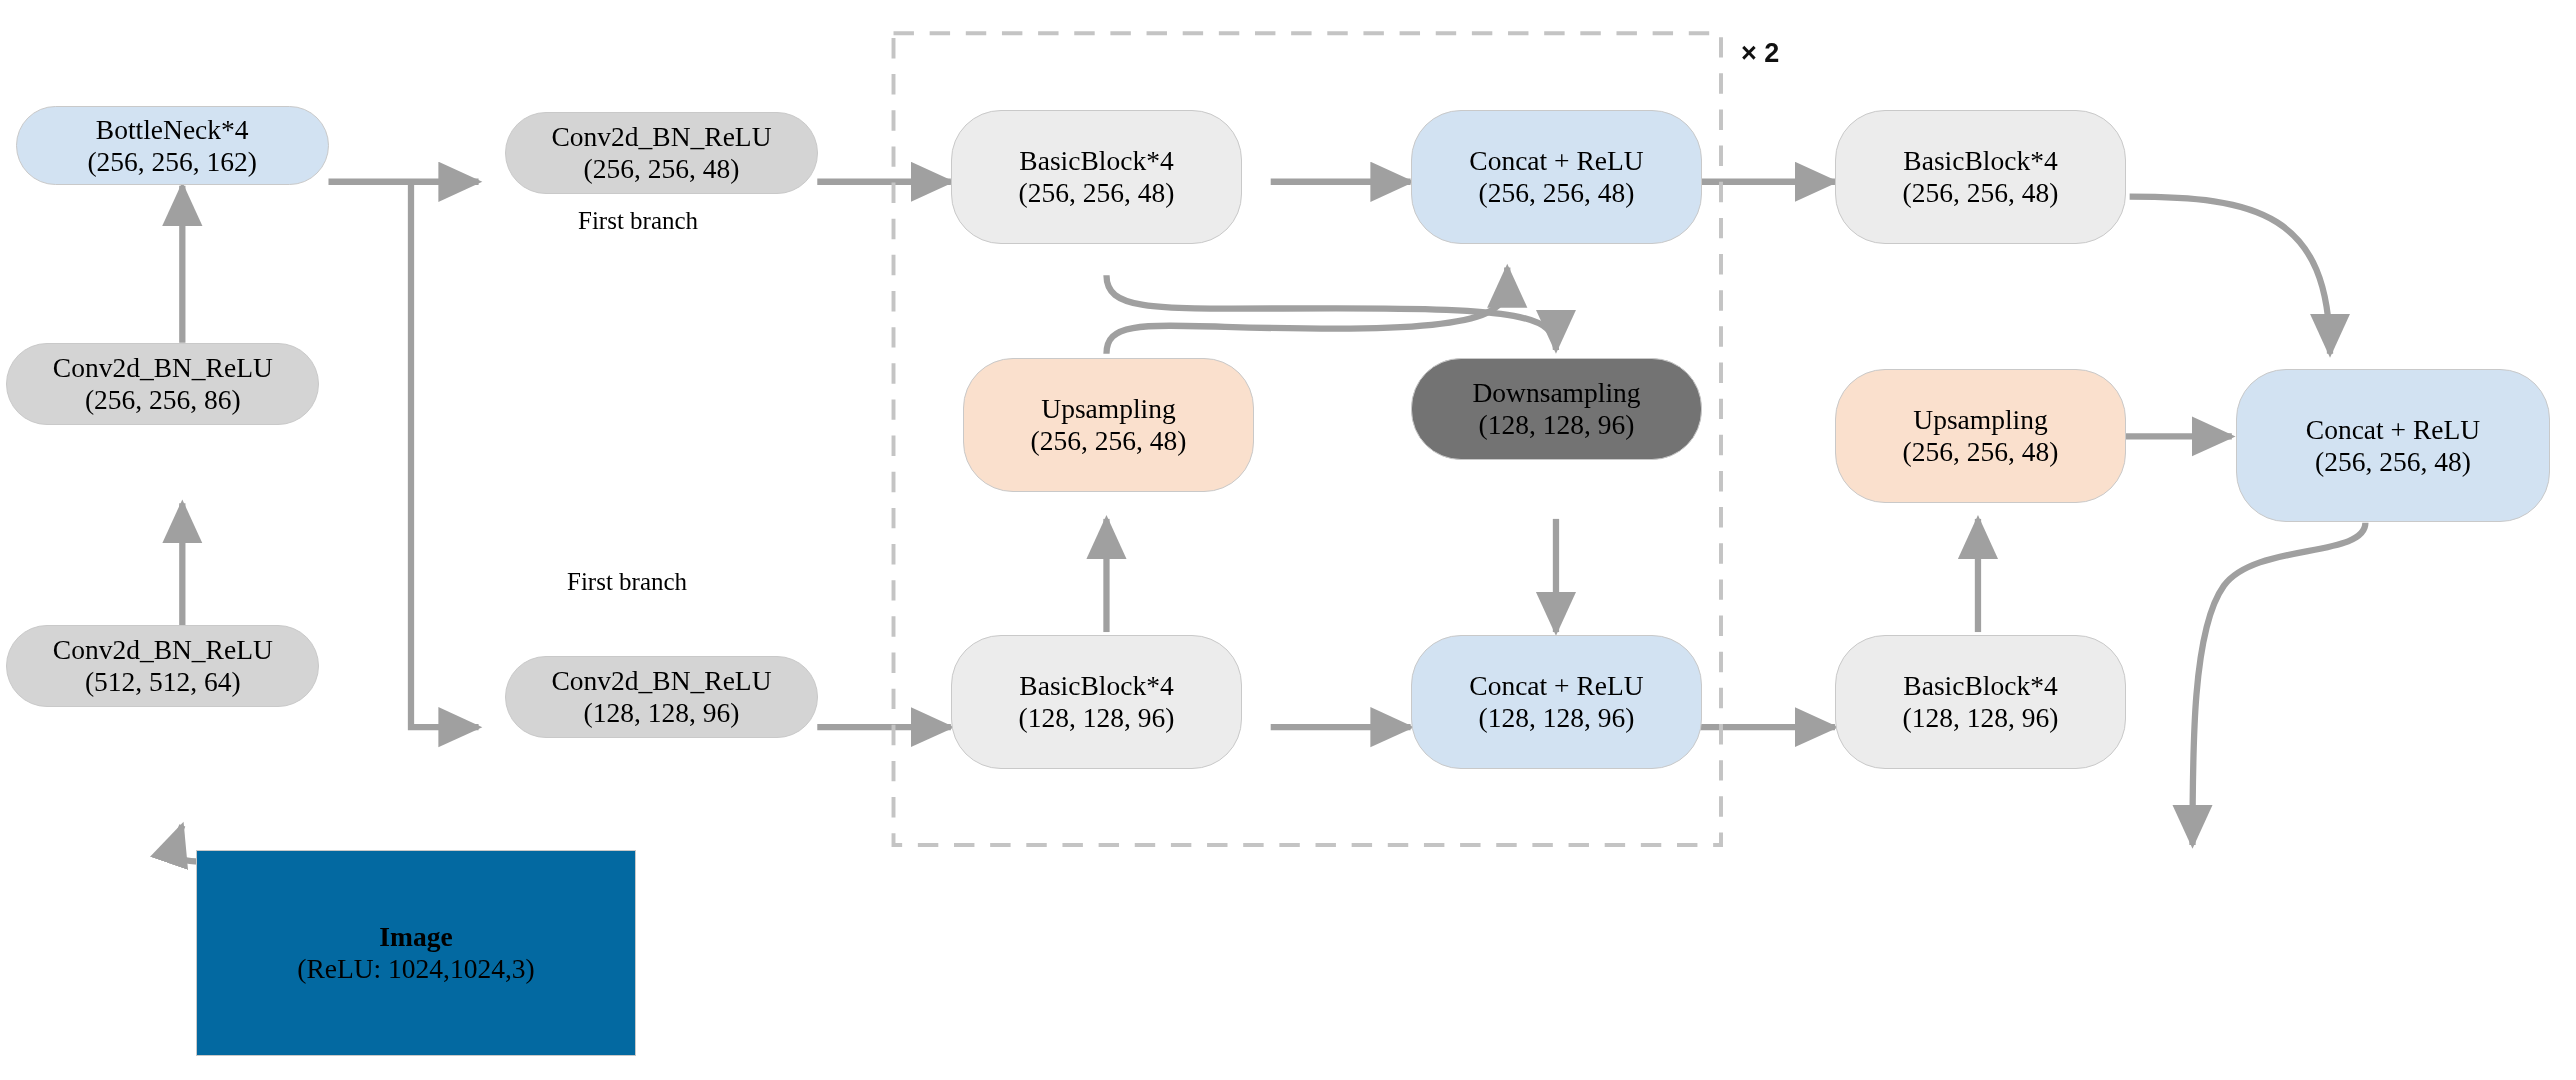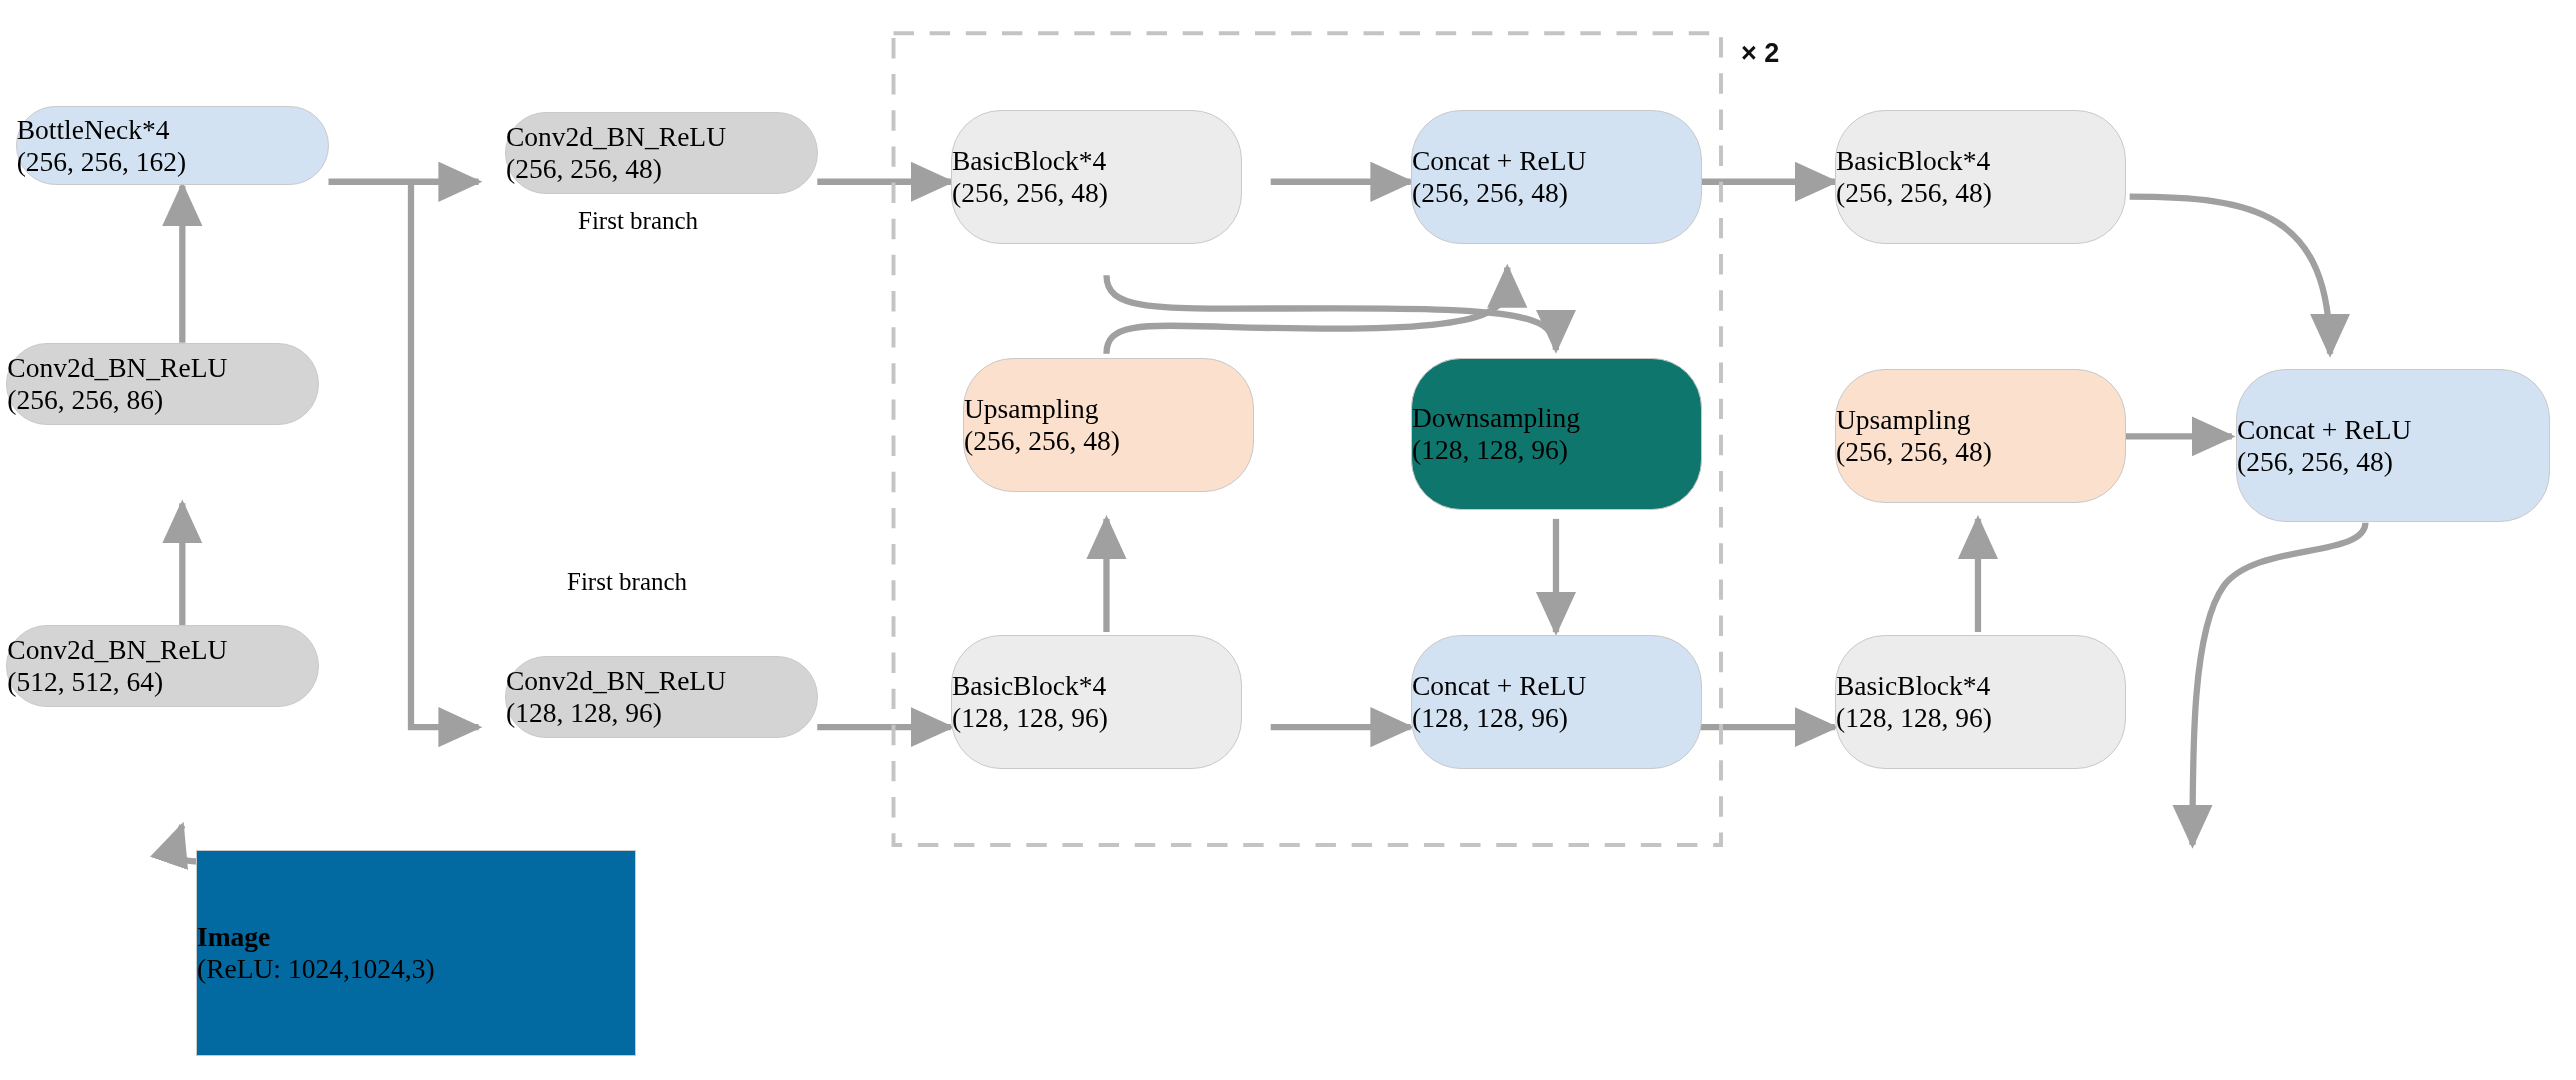--- a/index.html
+++ b/index.html
@@ -1,20 +1,20 @@
 <!DOCTYPE html>
 <html style="font-size:12.6px"><head>
 <meta charset="utf-8">
 <style>
   html,body{margin:0;padding:0;background:#ffffff;}
   body{width:2576px;height:1081px;font-family:"Liberation Serif",serif;overflow:hidden;}
   #stage{position:relative;width:2576px;height:1081px;background:#fff;}
   svg.layer{position:absolute;left:0;top:0;width:2576px;height:1081px;}
   .node{position:absolute;box-sizing:border-box;display:flex;flex-direction:column;
-        align-items:flex-start;justify-content:center;text-align:center;
+        align-items:center;justify-content:center;text-align:center;
         font-family:"Liberation Serif",serif;color:#000;line-height:1.16;
         border:1.2px solid #c9c9c9;}
   .rounded{border-radius:50px;}
   .rect{border-radius:0;}
   .n-line{display:block;white-space:nowrap;}
   .n-title{font-size:27.5px;}
   .n-sub{font-size:27.5px;}
   .bold .n-title{font-weight:bold;}
   .branch-label{position:absolute;font-size:25px;color:#000;white-space:nowrap;
                 font-family:"Liberation Serif",serif;}
@@ -115,21 +115,21 @@
   <div class="node rounded" style="left:1795,top:110px;left:1411px;top:110px;width:291px;height:134px;background:#d2e2f2;">
     <span class="n-line n-title">Concat + ReLU</span>
     <span class="n-line n-sub">(256, 256, 48)</span>
   </div>
 
   <div class="node rounded" style="left:963px;top:358px;width:291px;height:134px;background:#fae0cd;">
     <span class="n-line n-title">Upsampling</span>
     <span class="n-line n-sub">(256, 256, 48)</span>
   </div>
 
-  <div class="node rounded" style="left:1411px;top:358px;width:291px;height:152px;background:#0f766e;">
+  <div class="node rounded" style="left:1411px;top:358px;width:291px;height:102px;background:#737373;">
     <span class="n-line n-title">Downsampling</span>
     <span class="n-line n-sub">(128, 128, 96)</span>
   </div>
 
   <div class="node rounded" style="left:951px;top:635px;width:291px;height:134px;background:#ececec;">
     <span class="n-line n-title">BasicBlock*4</span>
     <span class="n-line n-sub">(128, 128, 96)</span>
   </div>
 
   <div class="node rounded" style="left:1411px;top:635px;width:291px;height:134px;background:#d2e2f2;">

